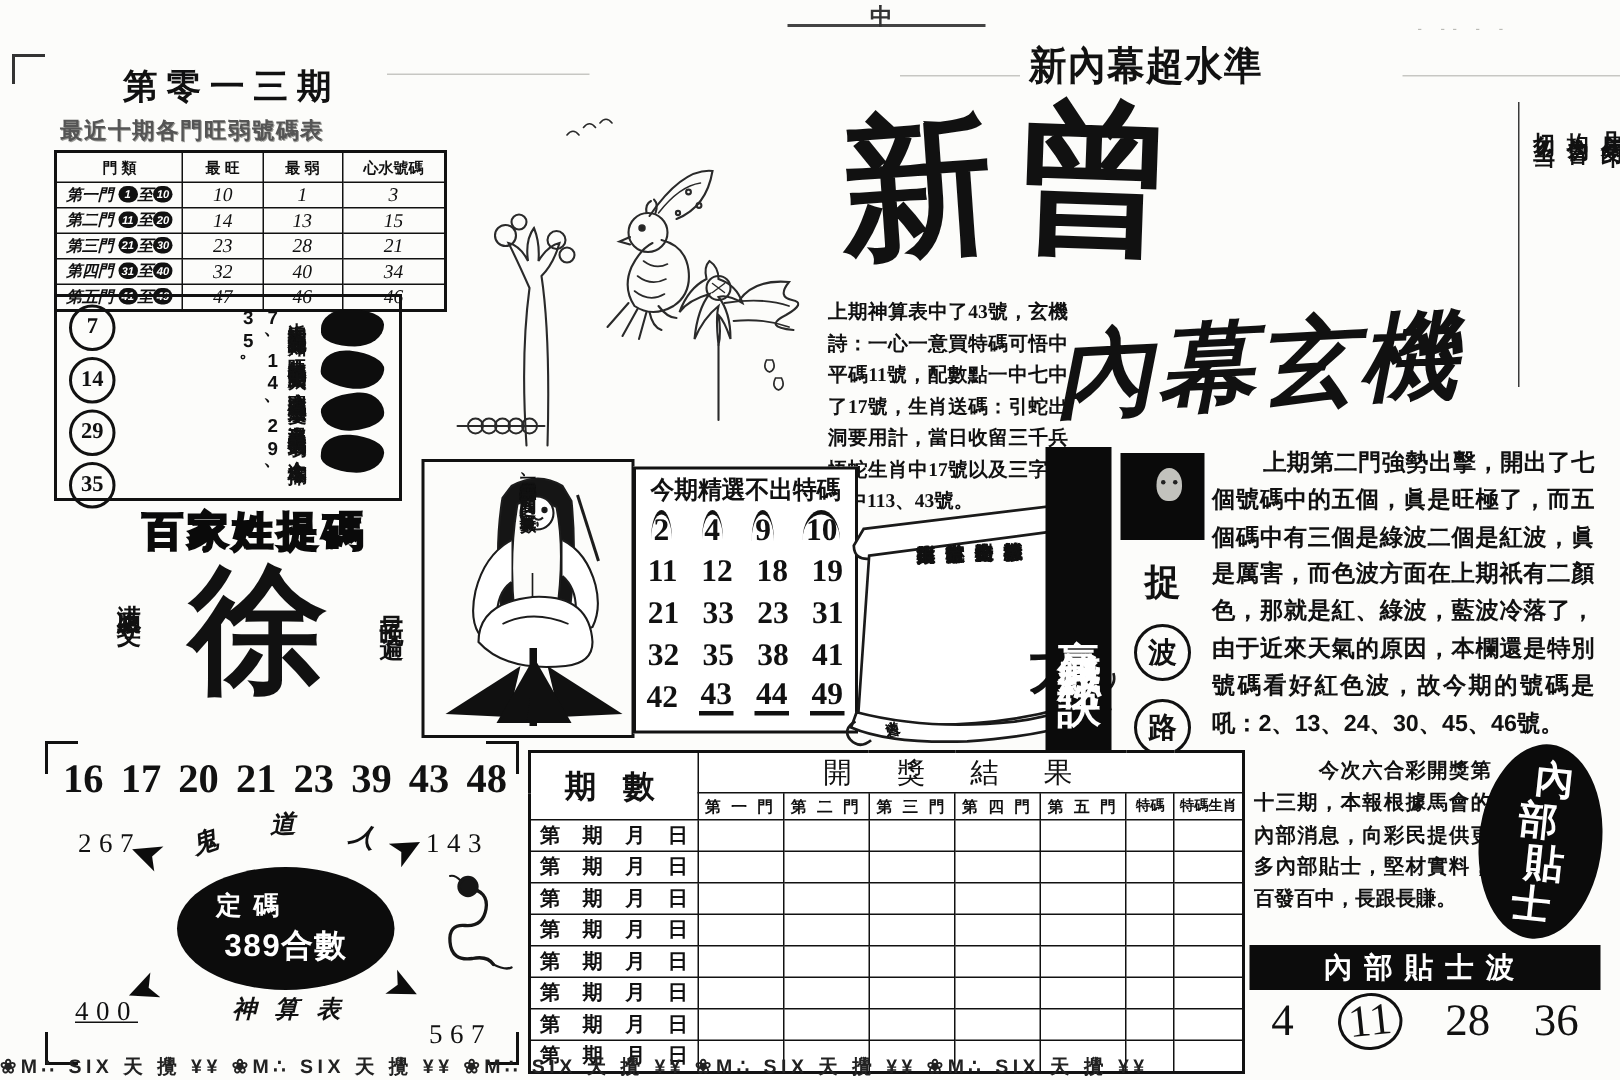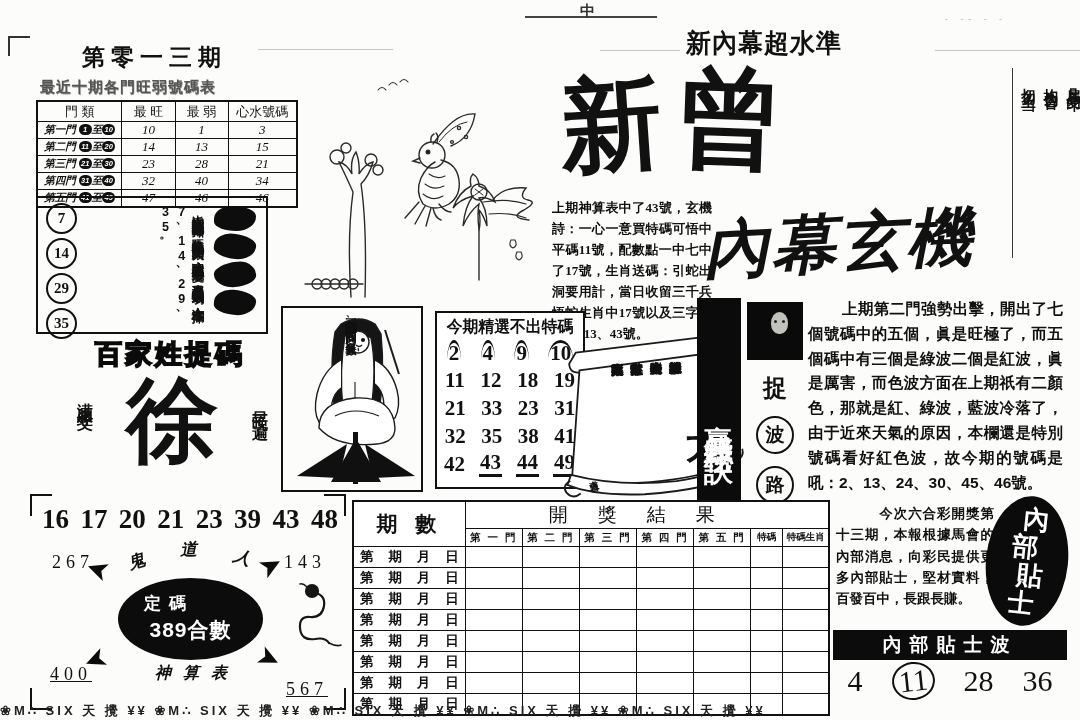--- a/index.html
+++ b/index.html
@@ -24,21 +24,21 @@
   .warn-line{left:1012px;top:68px;height:190px;width:0;border-left:1.5px solid #3a3a3a;}
   .warning{left:1017px;top:76px;height:148px;font-size:14.5px;font-weight:600;letter-spacing:3px;line-height:1.55;}
   .warning span{display:block;}
 
   
   .issue{left:82px;top:42px;font-size:23px;font-weight:900;letter-spacing:6px;}
   .subtitle{left:40px;top:78px;font-size:15px;font-weight:700;color:#555;letter-spacing:1px;text-shadow:0.6px 0.6px 0 #9a9a96;}
   table.hc{left:36px;top:100px;width:262px;border-collapse:collapse;position:absolute;}
   table.hc th,table.hc td{border:1.5px solid #111;text-align:center;padding:0;}
   table.hc{border:2px solid #111;}
-  table.hc th{font-size:13px;font-weight:400;height:19px;}
+  table.hc th{font-size:10px;font-weight:700;height:19px;}
   table.hc td{height:12.5px;font-size:13px;font-family:"Liberation Serif",serif;font-style:italic;}
   table.hc td.gate{font-size:10.5px;font-weight:800;font-family:"Liberation Sans",sans-serif;white-space:nowrap;}
   .mini-ball{display:inline-block;min-width:11px;height:11px;line-height:11px;background:#111;color:#fff;
              border-radius:7px;font-size:7.5px;padding:0 1px;font-family:"Liberation Sans",sans-serif;vertical-align:1px;}
 
   
   .weak-box{left:36px;top:196px;width:228px;height:134px;border:2.5px solid #111;}
   .ink-title{right:5px;top:5px;width:52px;height:122px;}
   .blob{width:42px;height:25px;margin:3px auto;background:#0d0d0d;border-radius:46% 60% 50% 58%/56% 44% 62% 40%;}
   .blob:nth-child(2){transform:rotate(6deg);}
@@ -56,21 +56,21 @@
   .surname-row{display:flex;justify-content:space-between;align-items:flex-start;padding:2px 6px 0 10px;}
   .surname-side{font-size:16px;font-weight:800;letter-spacing:4px;margin-top:16px;}
   .surname-char{font-size:92px;font-weight:900;line-height:1;margin-top:0;}
 
   
   .bird-art{left:283px;top:52px;}
   .monk-box{left:281px;top:306px;width:138px;height:182px;border:2px solid #111;}
   .oracle-text{left:5px;top:5px;height:122px;width:70px;font-size:11px;font-weight:700;line-height:1.4;}
 
   
-  .excl{left:435px;top:311px;width:146px;height:174px;border:2.5px solid #111;background:#fff;}
+  .excl{left:422px;top:311px;width:146px;height:174px;border:2.5px solid #111;background:#fff;}
   .excl-title{font-size:16.5px;font-weight:900;text-align:center;margin-top:3px;white-space:nowrap;transform:scaleX(.96);}
   .excl-row{display:flex;justify-content:space-around;align-items:center;height:28px;
             font-size:21px;font-weight:700;font-family:"Liberation Serif",serif;}
   .arc{border-top:3px solid #111;border-radius:60% 60% 0 0/100% 100% 0 0;padding:0 2px;line-height:1;}
   .unl{border-bottom:3px solid #111;padding:0 1px;line-height:1.05;}
 
   
   .scroll{left:556px;top:330px;width:188px;height:168px;transform:rotate(-2deg);}
   .scroll svg{position:absolute;left:0;top:0;}
   .scroll-head{right:24px;top:26px;font-size:14.5px;font-weight:800;letter-spacing:2px;position:absolute;}
@@ -99,21 +99,21 @@
   
   .ghost{left:30px;top:494px;width:316px;height:216px;}
   .cb{position:absolute;width:20px;height:20px;}
   .cb-tl{left:0;top:0;border-left:2px solid #111;border-top:2px solid #111;}
   .cb-tr{right:0;top:0;border-right:2px solid #111;border-top:2px solid #111;}
   .cb-bl{left:0;bottom:0;border-left:2px solid #111;border-bottom:2px solid #111;}
   .cb-br{right:0;bottom:0;border-right:2px solid #111;border-bottom:2px solid #111;}
   .ghost-nums{left:12px;top:10px;right:8px;display:flex;justify-content:space-between;
               font-size:27px;font-family:"Liberation Serif",serif;font-weight:600;position:absolute;}
   .gcorner{font-size:18px;letter-spacing:5px;font-family:"Liberation Serif",serif;position:absolute;}
-  .g-tl{left:22px;top:58px;} .g-tr{right:20px;top:58px;} .g-bl{left:20px;bottom:25px;text-decoration:underline;} .g-br{right:18px;bottom:10px;text-decoration:underline;}
+  .g-tl{left:22px;top:58px;} .g-tr{right:20px;top:58px;} .g-bl{left:20px;bottom:25px;text-decoration:underline;} .g-br{right:18px;bottom:10px;}
   .g-ellipse{left:88px;top:84px;width:145px;height:82px;background:#0c0c0c;border-radius:50%;position:absolute;color:#fff;}
   .g-e1{position:absolute;left:26px;top:14px;font-size:17px;letter-spacing:8px;font-weight:700;}
   .g-e2{position:absolute;left:0;right:0;bottom:16px;text-align:center;font-size:21px;font-weight:900;letter-spacing:1px;}
   .g-arc{position:absolute;font-size:17px;font-weight:700;font-family:"Liberation Serif",serif;font-style:italic;}
   .g-a1{left:98px;top:56px;transform:rotate(-18deg);} .g-a2{left:150px;top:44px;transform:rotate(-2deg);}
   .g-a3{left:204px;top:52px;transform:rotate(20deg);}
   .g-bottom{left:92px;bottom:26px;width:150px;text-align:center;font-size:16px;font-weight:700;letter-spacing:12px;
             font-family:"Liberation Serif",serif;font-style:italic;position:absolute;}
   .g-arrow{position:absolute;font-size:28px;line-height:1;color:#0c0c0c;}
   .ga-tl{left:56px;top:62px;transform:rotate(200deg);} .ga-tr{right:64px;top:58px;transform:rotate(-28deg);}

